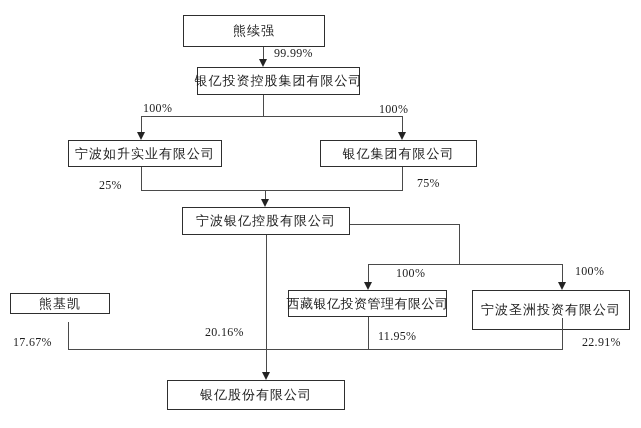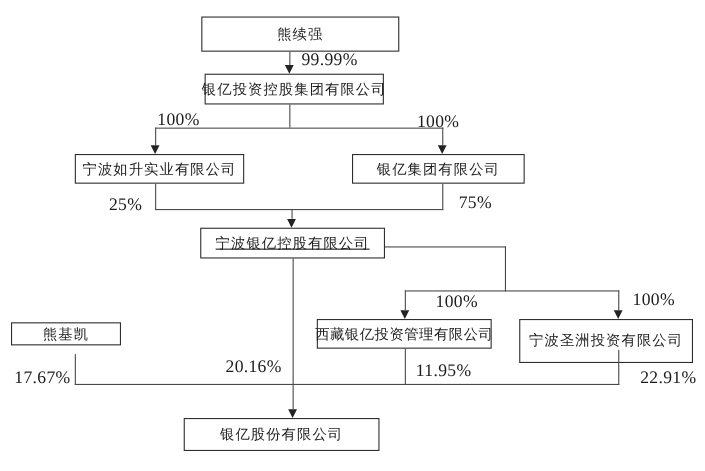--- a/index.html
+++ b/index.html
@@ -8,45 +8,45 @@
     position:relative; width:641px; height:428px; background:#fff;
     font-family:"Liberation Serif","DejaVu Serif",serif; color:#1a1a1a;
     overflow:hidden;
   }
   .node {
     position:absolute; border:1px solid #2e2e2e; background:#fff;
     display:flex; align-items:center; justify-content:center;
     font-size:13px; letter-spacing:1px; white-space:nowrap; color:#1c1c1c;
   }
   .pct {
-    position:absolute; font-size:16px; letter-spacing:0.3px; color:#1c1c1c;
+    position:absolute; font-size:12px; letter-spacing:0.3px; color:#1c1c1c;
     white-space:nowrap;
   }
   .hline { position:absolute; height:1px; background:#4a4a4a; }
   .vline { position:absolute; width:1px;  background:#4a4a4a; }
   .arrow {
     position:absolute; width:0; height:0;
     border-left:4px solid transparent; border-right:4px solid transparent;
     border-top:8px solid #232323;
   }
 </style>
 </head>
 <body>
 
 <div class="canvas">
 
-  <div class="node" style="left:183px; top:15px; width:180px; height:32px;">熊续强</div>
+  <div class="node" style="left:183px; top:15px; width:142px; height:32px;">熊续强</div>
 
-  <div class="node" style="left:186px; top:67px; width:163px; height:28px;">银亿投资控股集团有限公司</div>
+  <div class="node" style="left:197px; top:67px; width:163px; height:28px;">银亿投资控股集团有限公司</div>
 
   <div class="node" style="left:68px; top:140px; width:154px; height:27px;">宁波如升实业有限公司</div>
 
   <div class="node" style="left:320px; top:140px; width:157px; height:27px;">银亿集团有限公司</div>
 
-  <div class="node" style="left:182px; top:207px; width:168px; height:28px;text-decoration:underline;">宁波银亿控股有限公司</div>
+  <div class="node" style="left:182px; top:207px; width:168px; height:28px;">宁波银亿控股有限公司</div>
 
   <div class="node" style="left:10px; top:293px; width:100px; height:21px;">熊基凯</div>
 
   <div class="node" style="left:288px; top:290px; width:159px; height:27px; letter-spacing:0.5px;font-family:Liberation Serif, serif;">西藏银亿投资管理有限公司</div>
 
   <div class="node" style="left:472px; top:290px; width:158px; height:40px;">宁波圣洲投资有限公司</div>
 
   <div class="node" style="left:167px; top:380px; width:178px; height:30px;">银亿股份有限公司</div>
 
   <div class="vline" style="left:263px; top:47px; height:13px;"></div>

